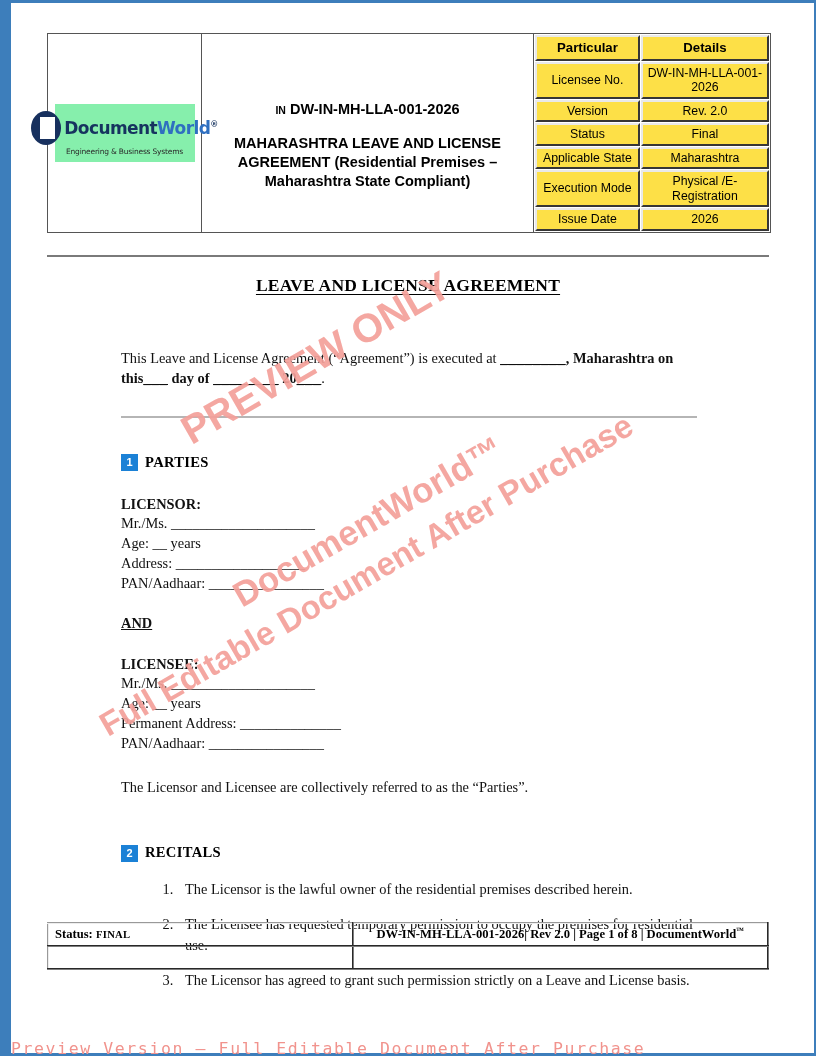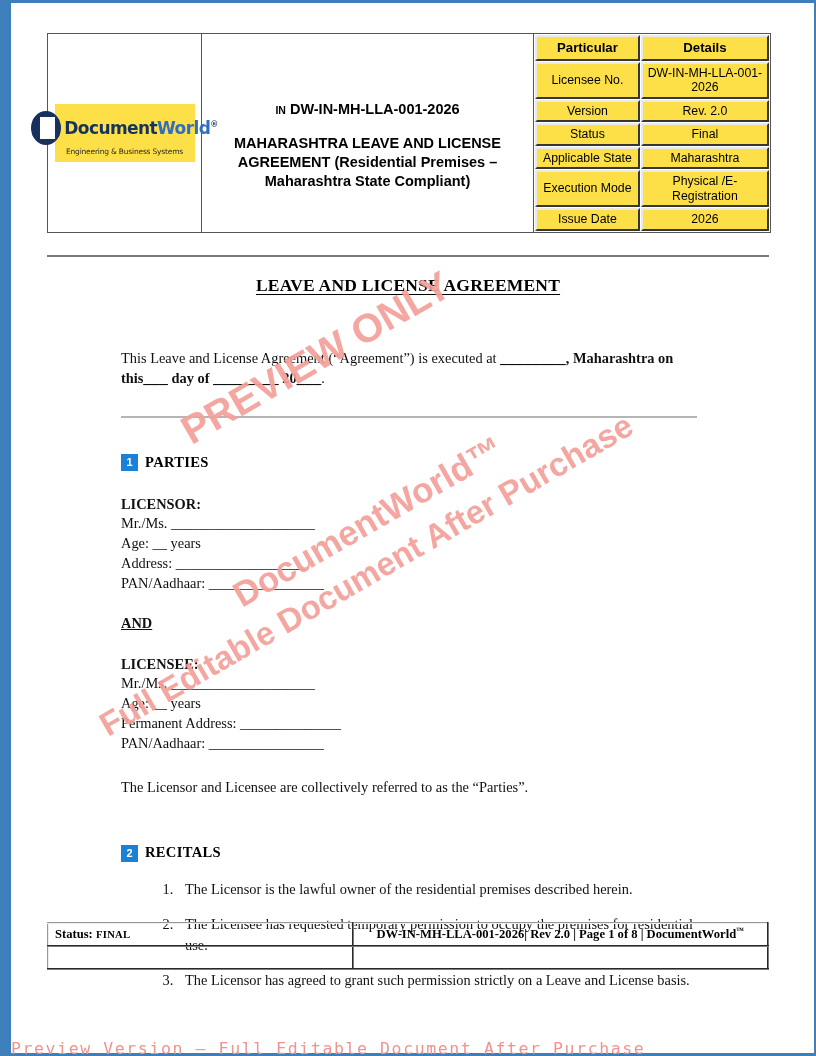--- a/index.html
+++ b/index.html
@@ -56,21 +56,21 @@
     padding: 0;
   }
   .cell-logo { width: 153px; height: 180px; text-align: center; }
   .cell-title { width: 331px; text-align: center; padding: 6px 10px; }
   .cell-meta  { width: 236px; vertical-align: top; padding: 4px 6px 10px 6px; }
 
   
   .logo-box {
     display: inline-block;
     width: 140px;
-    background: #fde047;
+    background: #86efac;
     padding: 7px 0 6px 0;
     text-align: center;
     line-height: 1;
   }
   .logo-row {
     display: flex;
     align-items: center;
     justify-content: center;
     gap: 3px;
   }

